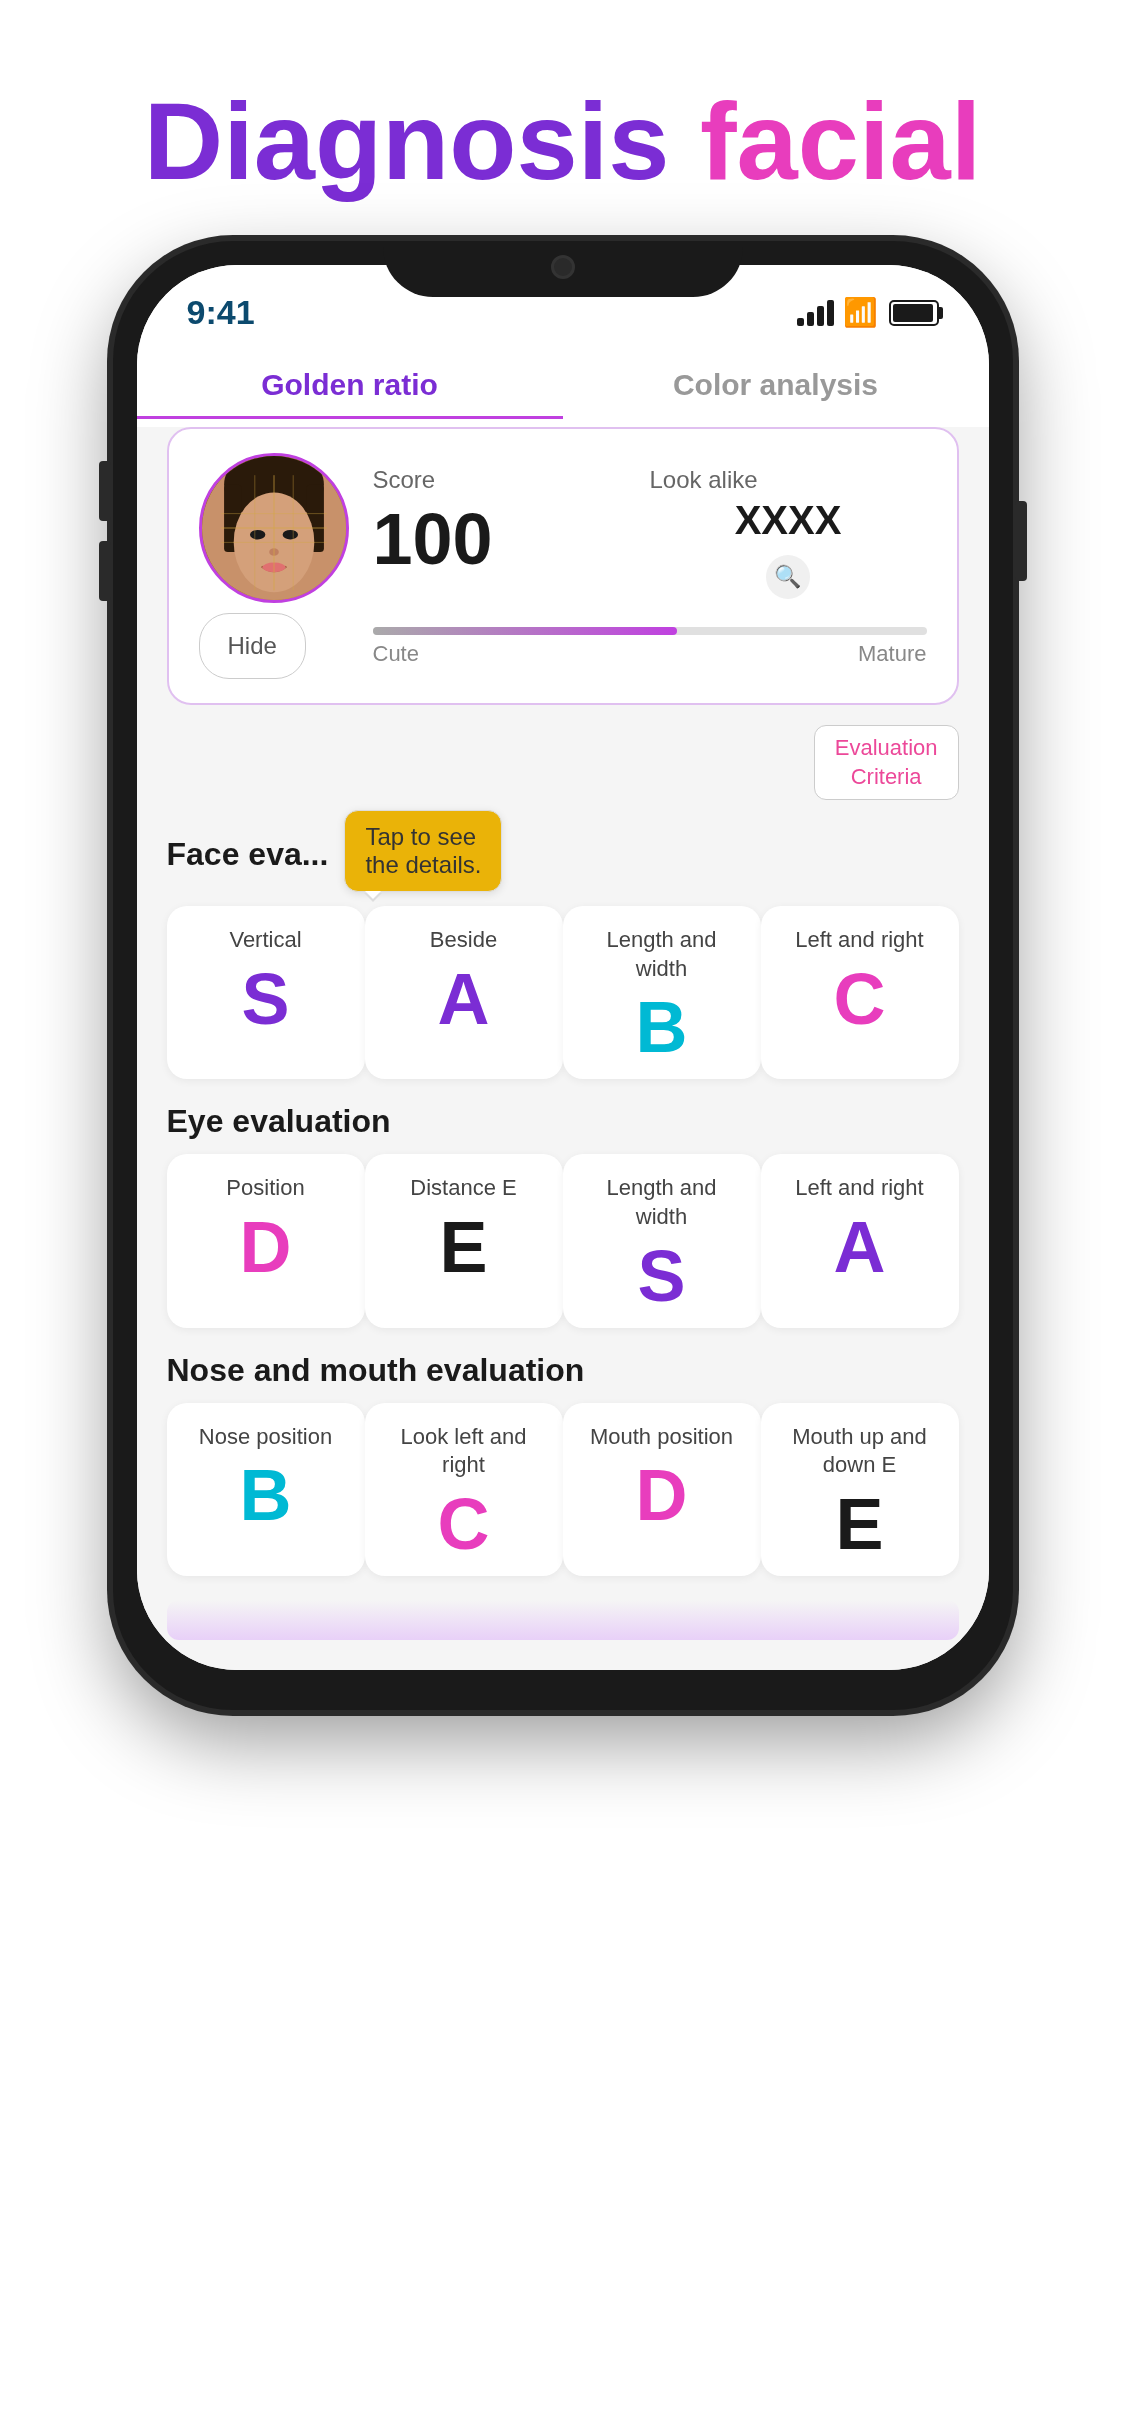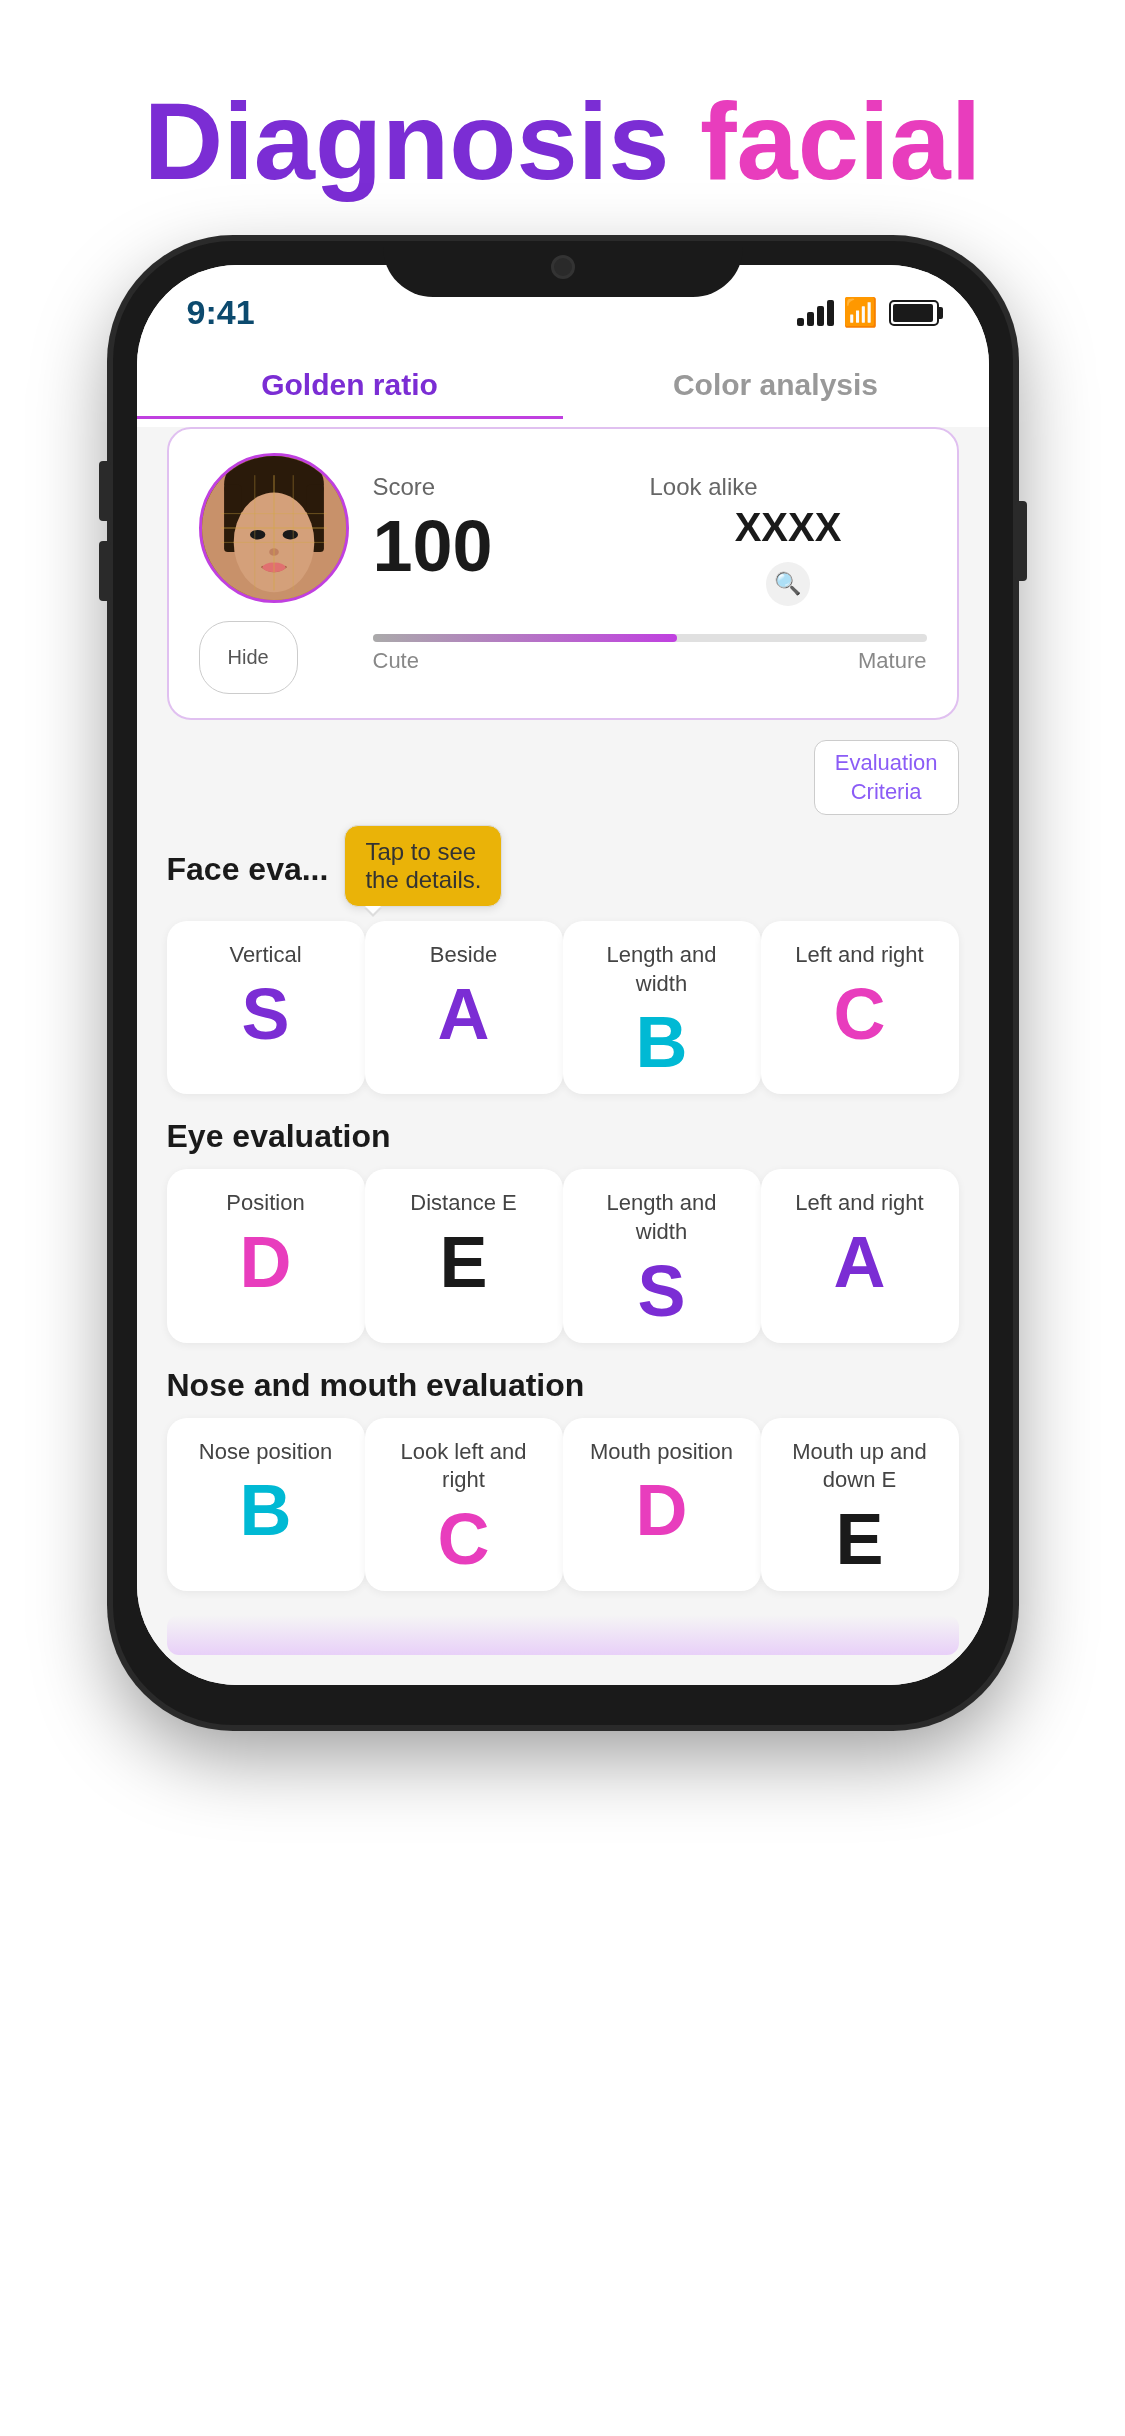--- a/index.html
+++ b/index.html
@@ -176,26 +176,26 @@
       height: 150px;
       border-radius: 50%;
       overflow: hidden;
       border: 3px solid #c040e0;
       background: linear-gradient(135deg, #8b6914, #d4a843);
       display: flex;
       align-items: center;
       justify-content: center;
     }
     .hide-btn {
-      margin-top: 18px;
+      margin-top: 10px;
       background: white;
       border: 1.5px solid #ccc;
       border-radius: 30px;
-      padding: 24px 28px;
-      font-size: 20px;
+      padding: 18px 28px;
+      font-size: 24px;
       color: #555;
       display: block;
       text-align: center;
       cursor: pointer;
     }
     .score-info {
       flex: 1;
     }
     .score-row {
       display: flex;
@@ -267,21 +267,21 @@
       display: flex;
       justify-content: flex-end;
       margin-bottom: 10px;
     }
     .eval-criteria-btn {
       background: white;
       border: 1.5px solid #ccc;
       border-radius: 12px;
       padding: 8px 20px;
       font-size: 22px;
-      color: #8b5cf6;
+      color: #ec4899;
       cursor: pointer;
       text-align: center;
       line-height: 1.3;
     }
 
     
     .tooltip-bubble {
       background: #eab308;
       border: 1.5px solid #ddd;
       border-radius: 14px;

